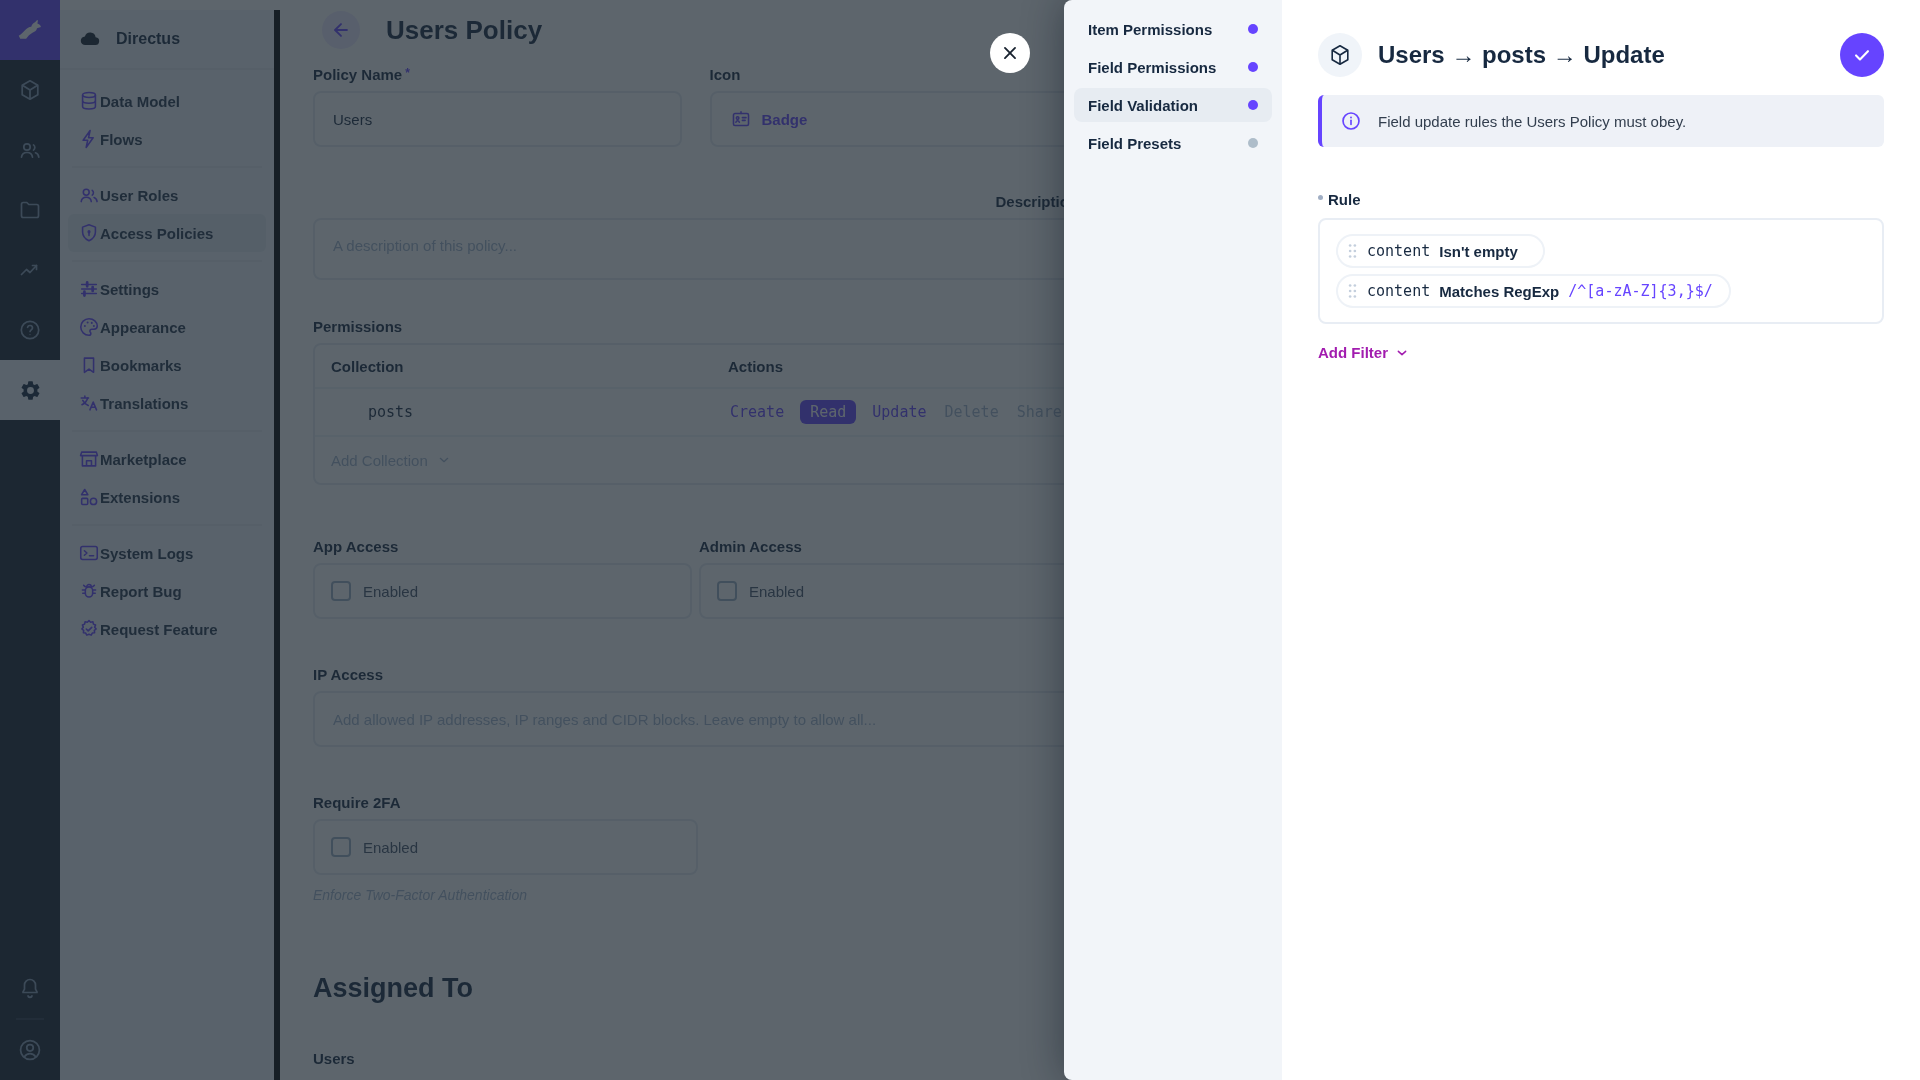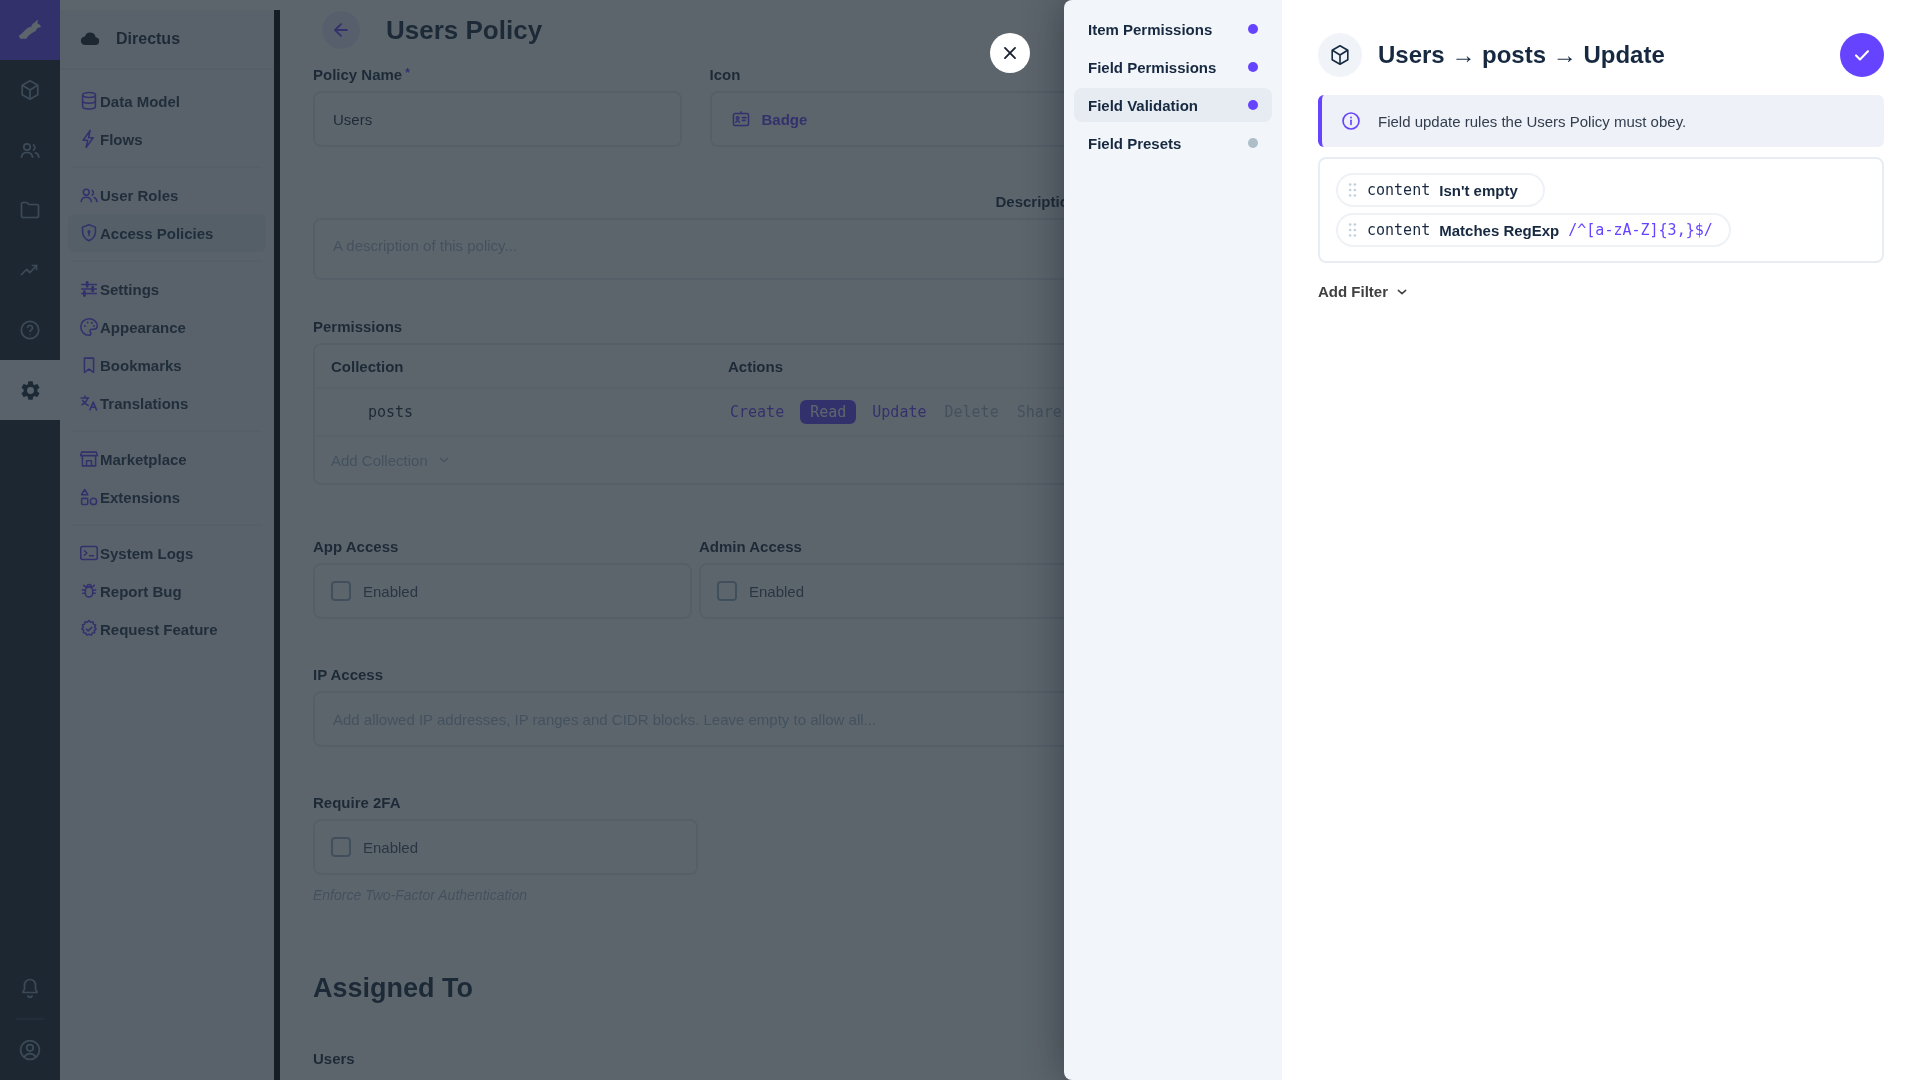--- a/index.html
+++ b/index.html
@@ -82,21 +82,21 @@
   .rule-label-row { margin-top:44px; display:flex; align-items:flex-start; gap:5px; }
   .rule-dot { width:5px; height:5px; border-radius:50%; background:#a0aec4; margin-top:4px; }
   .rule-label { font-size:15px; font-weight:700; color:#172940; }
   .rule-box { margin-top:10px; border:2px solid #e8edf4; border-radius:8px; padding:14px 16px; }
   .pill { display:flex; width:fit-content; align-items:center; gap:9px; height:34px; border:2px solid #eef2f7; border-radius:17px; padding:0 16px 0 9px; margin-bottom:6px; background:#fff; }
   .pill:last-child { margin-bottom:0; }
   .drag { color:#c4cfdd; cursor:grab; display:flex; }
   .pill-field { font-family:"DejaVu Sans Mono", monospace; font-size:15px; color:#172940; }
   .pill-op { font-size:15px; font-weight:700; color:#172940; }
   .pill-val { font-family:"DejaVu Sans Mono", monospace; font-size:15px; color:#6644ff; }
-  .add-filter { margin-top:20px; display:flex; align-items:center; gap:6px; color:#404040; font-size:15px; font-weight:700; cursor:pointer; width:fit-content; }
+  .add-filter { margin-top:20px; display:flex; align-items:center; gap:6px; color:#a21caf; font-size:15px; font-weight:700; cursor:pointer; width:fit-content; }
 </style>
 </head>
 <body>
 
 <aside class="module-bar">
   <div class="mb-cell mb-logo">
     <svg width="30" height="30" viewBox="0 0 24 24">
         <path fill="currentColor" d="M3 16.5c2.2-1.2 3.6-3.1 5.2-4.6C9.7 10.5 11.2 9.4 13 9.3c.5-1.6 1.5-3 3-3.6l1.5-1.5c.3-.3.9 0 .8.5l-.4 2c1.2.3 2.2 1.1 2.7 2.2.2.4-.1.8-.5.9l-2.5.7c-.3 1.3-1.1 2.3-2.2 2.9-1.9 1-3.9 2.4-5.4 4.1-.4.4-.9 1-1.1 1.5H4.2z"></path>
       </svg>
   </div>
@@ -453,20 +453,24 @@
       <span class="info">
         <svg width="22" height="22" viewBox="0 0 24 24" fill="none" stroke="currentColor" stroke-width="1.8" stroke-linecap="round">
             <circle cx="12" cy="12" r="8.7"></circle>
             <path d="M12 11.2v4.6"></path>
             <circle cx="12" cy="8.2" r="1" fill="currentColor" stroke="none"></circle>
           </svg>
       </span>
       <span>Field update rules the Users Policy must obey.</span>
     </div>
 
+    <div class="rule-label-row">
+      <span class="rule-dot"></span>
+      <span class="rule-label">Rule</span>
+    </div>
 
     <div class="rule-box">
       <div class="pill">
         <span class="drag">
           <svg width="11" height="18" viewBox="0 0 14 22">
               <g fill="currentColor">
                 <circle cx="4" cy="4" r="1.7"></circle>
                 <circle cx="10" cy="4" r="1.7"></circle>
                 <circle cx="4" cy="11" r="1.7"></circle>
                 <circle cx="10" cy="11" r="1.7"></circle>

